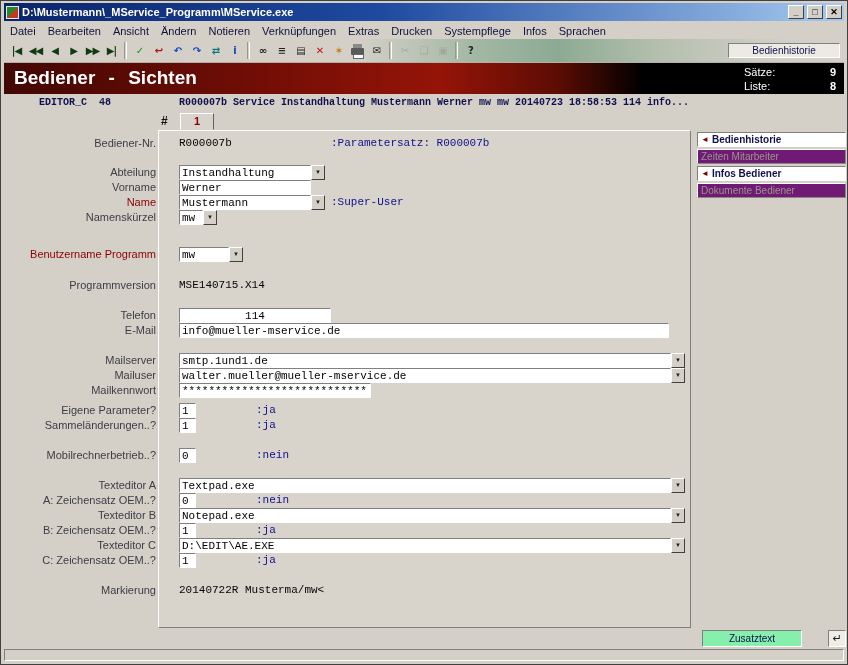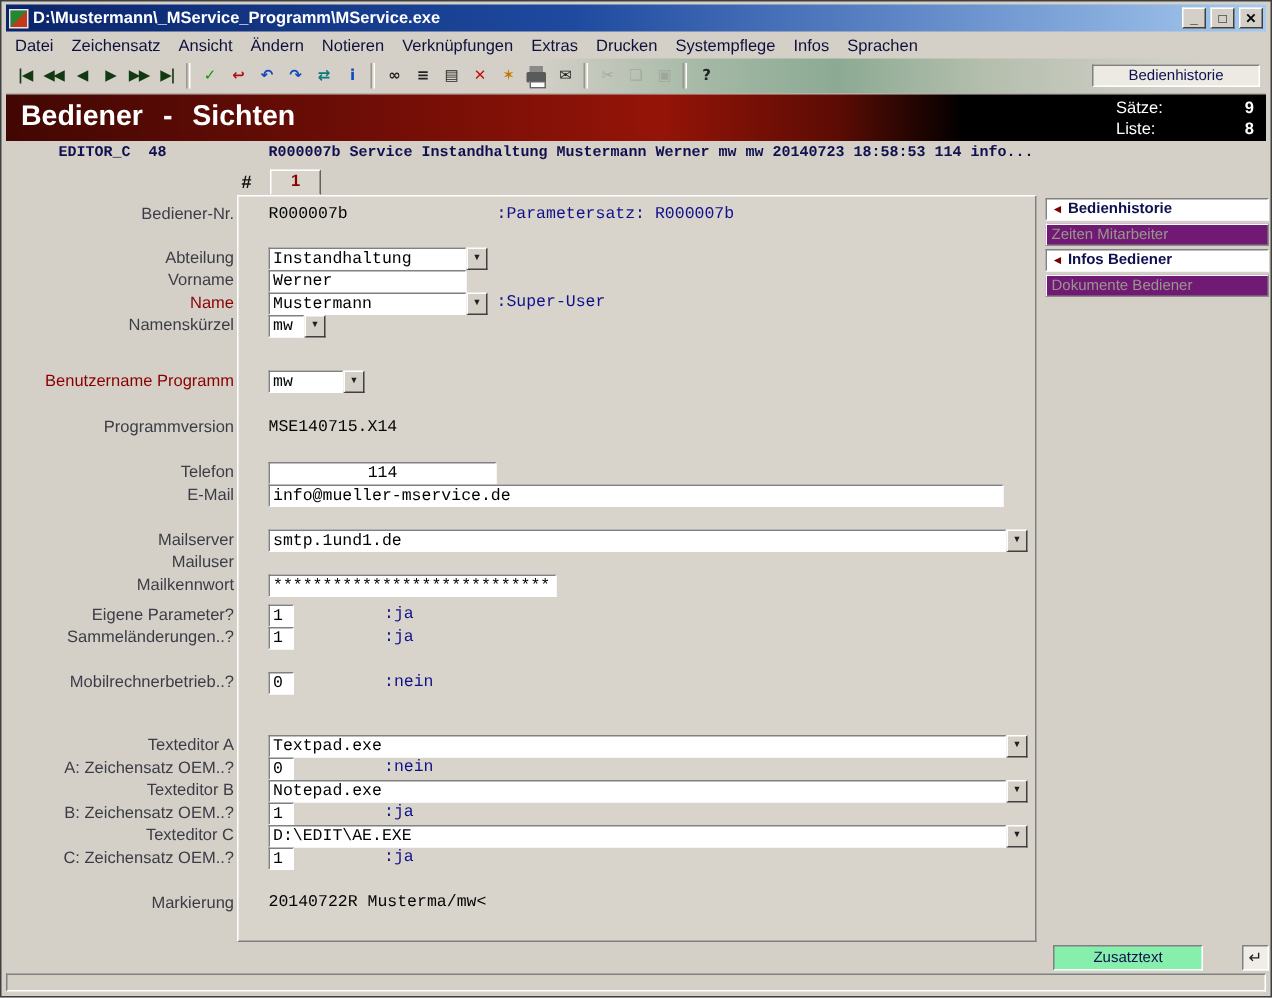--- a/index.html
+++ b/index.html
@@ -60,21 +60,21 @@
   <div class="titlebar">
     <span class="app-icon"></span>
     <span class="title-text">D:\Mustermann\_MService_Programm\MService.exe</span>
     <span class="win-btn">_</span>
     <span class="win-btn">□</span>
     <span class="win-btn">✕</span>
   </div>
 
   <div class="menubar" id="menu-items">
       <span class="menu-item">Datei</span>
-      <span class="menu-item">Zeichensatz</span>
+      <span class="menu-item">Bearbeiten</span>
       <span class="menu-item">Ansicht</span>
       <span class="menu-item">Ändern</span>
       <span class="menu-item">Notieren</span>
       <span class="menu-item">Verknüpfungen</span>
       <span class="menu-item">Extras</span>
       <span class="menu-item">Drucken</span>
       <span class="menu-item">Systempflege</span>
       <span class="menu-item">Infos</span>
       <span class="menu-item">Sprachen</span>
     </div>
@@ -203,20 +203,24 @@
       </div>
       <div class="frow" style="margin-top: 15px;">
         <div class="flabel">Mailserver</div>
         <div class="fctrl">
           <input class="finput" value="smtp.1und1.de" style="width: 492px;">
           <span class="combo-btn">▼</span>
         </div>
       </div>
       <div class="frow">
         <div class="flabel">Mailuser</div>
+        <div class="fctrl">
+          <input class="finput" value="walter.mueller@mueller-mservice.de" style="width: 492px;">
+          <span class="combo-btn">▼</span>
+        </div>
       </div>
       <div class="frow">
         <div class="flabel">Mailkennwort</div>
         <div class="fctrl">
           <input class="finput" value="****************************" style="width: 192px;">
         </div>
       </div>
       <div class="frow" style="margin-top: 5px;">
         <div class="flabel">Eigene Parameter?</div>
         <div class="fctrl">
@@ -231,21 +235,21 @@
         </div>
         <span class="fextra" style="left: 255px;">:ja</span>
       </div>
       <div class="frow" style="margin-top: 15px;">
         <div class="flabel">Mobilrechnerbetrieb..?</div>
         <div class="fctrl">
           <input class="finput" value="0" style="width: 17px;">
         </div>
         <span class="fextra" style="left: 255px;">:nein</span>
       </div>
-      <div class="frow" style="margin-top: 27px;">
+      <div class="frow" style="margin-top: 15px;">
         <div class="flabel">Texteditor A</div>
         <div class="fctrl">
           <input class="finput" value="Textpad.exe" style="width: 492px;">
           <span class="combo-btn">▼</span>
         </div>
       </div>
       <div class="frow">
         <div class="flabel">A: Zeichensatz OEM..?</div>
         <div class="fctrl">
           <input class="finput" value="0" style="width: 17px;">

